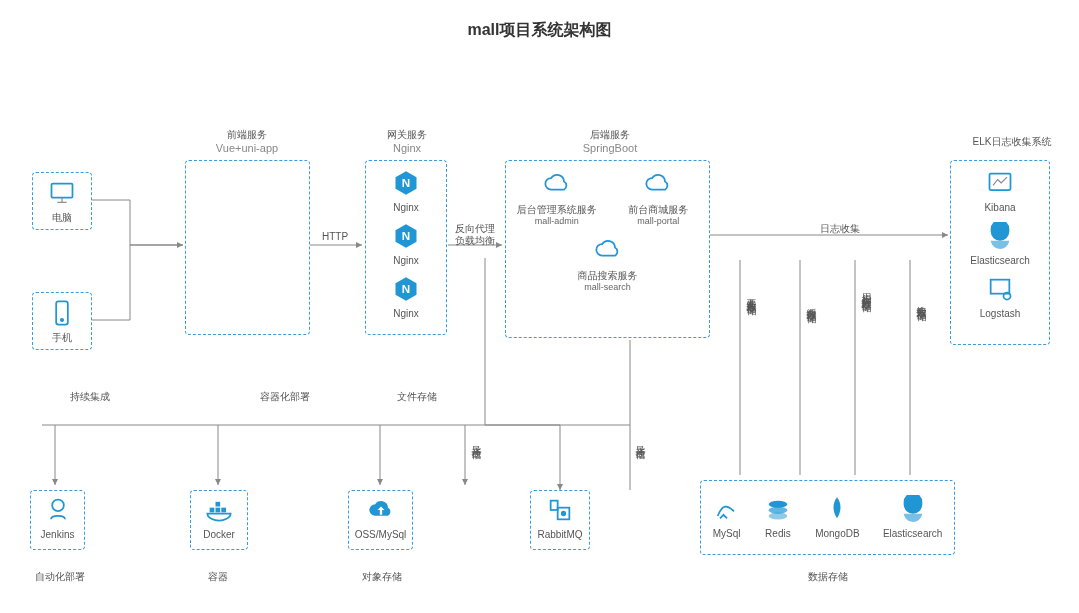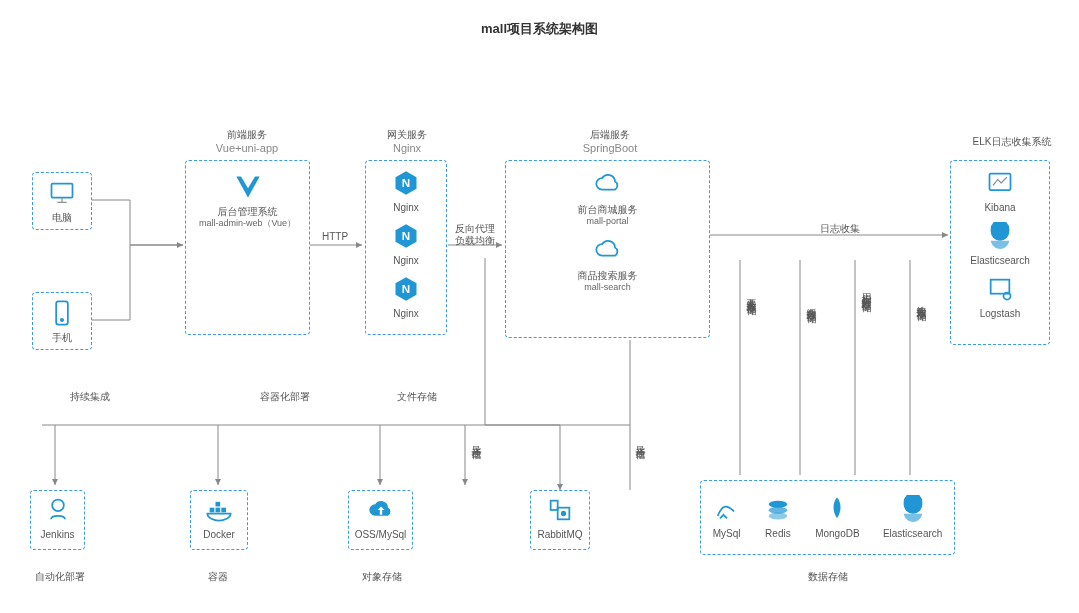--- a/index.html
+++ b/index.html
@@ -1,17 +1,17 @@
 <!DOCTYPE html>
 <html><head>
 <meta charset="utf-8">
 <style>
 * { margin:0; padding:0; box-sizing:border-box; }
 body { font-family: Arial, "Microsoft YaHei", sans-serif; background:#fff; width:1079px; height:613px; position:relative; font-size:11px; color:#333; }
-.title { text-align:center; font-size:13px; font-weight:bold; padding:20px 0 12px; }
+.title { text-align:center; font-size:16px; font-weight:bold; padding:20px 0 12px; }
 .box { position:absolute; border:1.5px dashed #3a9be0; border-radius:4px; background:#fff; }
 .node { text-align:center; }
 .icon { width:28px; height:28px; margin:0 auto 4px; display:flex; align-items:center; justify-content:center; color:#2196d4; }
 .icon svg { width:100%; height:100%; }
 .label { font-size:10px; color:#555; line-height:1.3; }
 .label-sm { font-size:9px; color:#666; line-height:1.2; }
 .grp-title { position:absolute; font-size:10px; color:#555; text-align:center; line-height:1.3; }
 .grp-sub { font-size:11px; color:#888; }
 .vert { writing-mode:vertical-rl; text-orientation:upright; font-size:10px; color:#555; letter-spacing:1px; }
 line, polyline { stroke:#888; stroke-width:1; fill:none; }
@@ -77,29 +77,20 @@
           <rect x="7" y="2" width="10" height="20" rx="2"></rect>
           <circle cx="12" cy="18" r="1" fill="currentColor"></circle>
         </svg>
       </div>
     <div class="label">手机</div>
   </div>
 </div>
 
 <div class="grp-title" style="left:207px; top:128px; width:80px;"><span>前端服务</span><br><span class="grp-sub">Vue+uni-app</span></div>
 <div class="box" style="left:185px; top:160px; width:125px; height:175px;">
-  <div class="node" style="margin:12px 6px;">
-    <div class="icon">
-        <svg viewBox="0 0 24 24" fill="currentColor">
-          <path d="M2 3h4l6 10 6-10h4L12 21 2 3z"></path>
-        </svg>
-      </div>
-    <div class="label">后台管理系统</div>
-    <div class="label-sm">mall-admin-web（Vue）</div>
-  </div>
 </div>
 <div class="label" style="position:absolute; left:322px; top:230px;">HTTP</div>
 
 <div class="grp-title" style="left:382px; top:128px; width:50px;"><span>网关服务</span><br><span class="grp-sub">Nginx</span></div>
 <div class="box" style="left:365px; top:160px; width:82px; height:175px;">
   <div class="node" style="margin:8px 4px;">
       <div class="icon">
         <svg viewBox="0 0 24 24" fill="currentColor">
           <path d="M12 2l9 5v10l-9 5-9-5V7l9-5z"></path>
           <text x="12" y="15" text-anchor="middle" fill="#fff" font-size="10" font-weight="bold">N</text>
@@ -131,20 +122,29 @@
 
 <div class="grp-title" style="left:580px; top:128px; width:60px;"><span>后端服务</span><br><span class="grp-sub">SpringBoot</span></div>
 <div class="box" style="left:505px; top:160px; width:205px; height:178px;">
   <div style="display:flex; justify-content:space-around; padding-top:10px;">
     <div class="node" style="width:90px;">
         <div class="icon">
           <svg viewBox="0 0 24 24" fill="none" stroke="currentColor" stroke-width="1.5">
             <path d="M7 16a5 5 0 010-10 6 6 0 0111 3 4 4 0 010 7H7z"></path>
           </svg>
         </div>
+        <div class="label">后台管理系统服务</div>
+        <div class="label-sm">mall-admin</div>
+      </div>
+    <div class="node" style="width:90px;">
+        <div class="icon">
+          <svg viewBox="0 0 24 24" fill="none" stroke="currentColor" stroke-width="1.5">
+            <path d="M7 16a5 5 0 010-10 6 6 0 0111 3 4 4 0 010 7H7z"></path>
+          </svg>
+        </div>
         <div class="label">前台商城服务</div>
         <div class="label-sm">mall-portal</div>
       </div>
   </div>
   <div class="node" style="margin-top:10px;">
       <div class="icon">
         <svg viewBox="0 0 24 24" fill="none" stroke="currentColor" stroke-width="1.5">
           <path d="M7 16a5 5 0 010-10 6 6 0 0111 3 4 4 0 010 7H7z"></path>
         </svg>
       </div>

